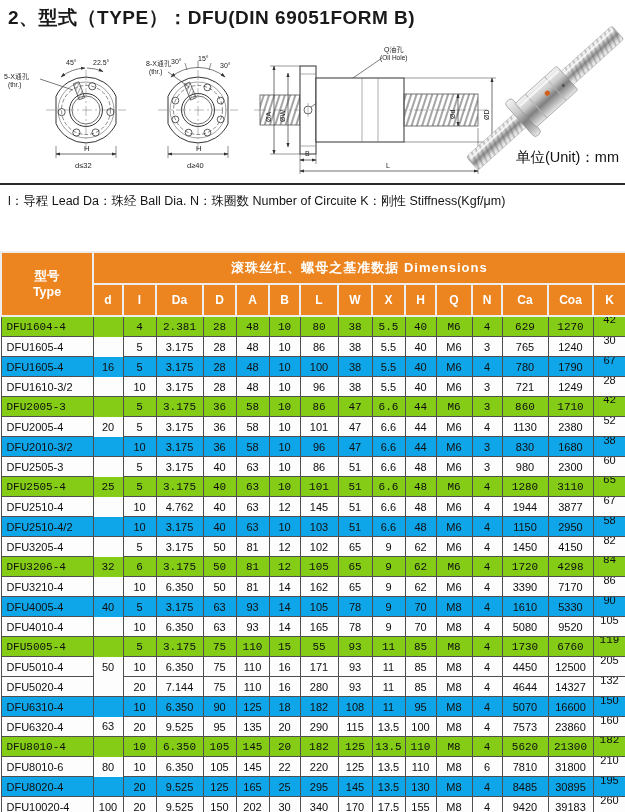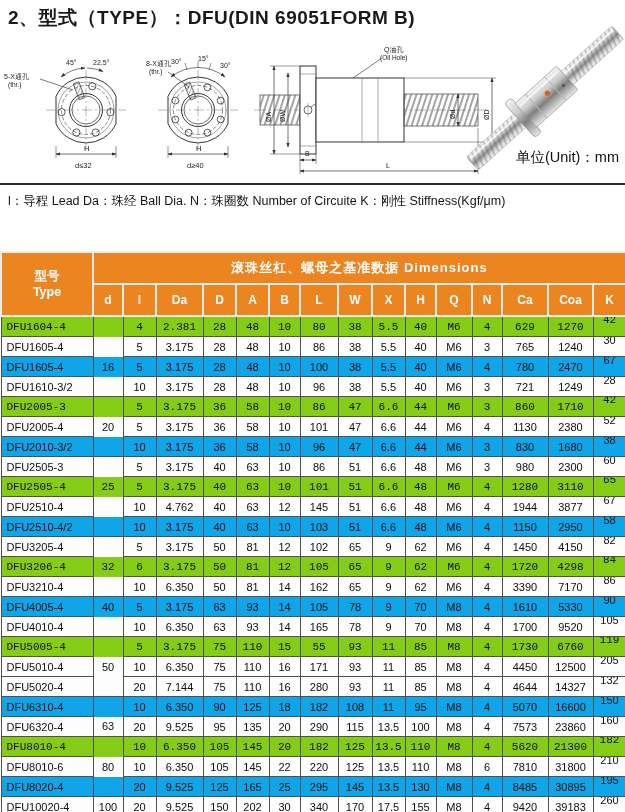--- a/index.html
+++ b/index.html
@@ -300,21 +300,21 @@
           <td>28</td>
           <td>48</td>
           <td>10</td>
           <td>100</td>
           <td>38</td>
           <td>5.5</td>
           <td>40</td>
           <td>M6</td>
           <td>4</td>
           <td>780</td>
-          <td>2470</td>
+          <td>1790</td>
           <td class="kcol"><span class="kraise">67</span></td>
         </tr>
         <tr class="r-white">
           <td class="tcol">DFU1610-3/2</td>
           <td class="dcol"></td>
           <td>10</td>
           <td>3.175</td>
           <td>28</td>
           <td>48</td>
           <td>10</td>
@@ -533,21 +533,21 @@
           <td>6.350</td>
           <td>63</td>
           <td>93</td>
           <td>14</td>
           <td>165</td>
           <td>78</td>
           <td>9</td>
           <td>70</td>
           <td>M8</td>
           <td>4</td>
-          <td>1700</td>
+          <td>5080</td>
           <td>9520</td>
           <td class="kcol"><span class="kraise">105</span></td>
         </tr>
         <tr class="r-dark">
           <td class="tcol">DFU5005-4</td>
           <td class="dcol gstart"></td>
           <td>5</td>
           <td>3.175</td>
           <td>75</td>
           <td>110</td>

